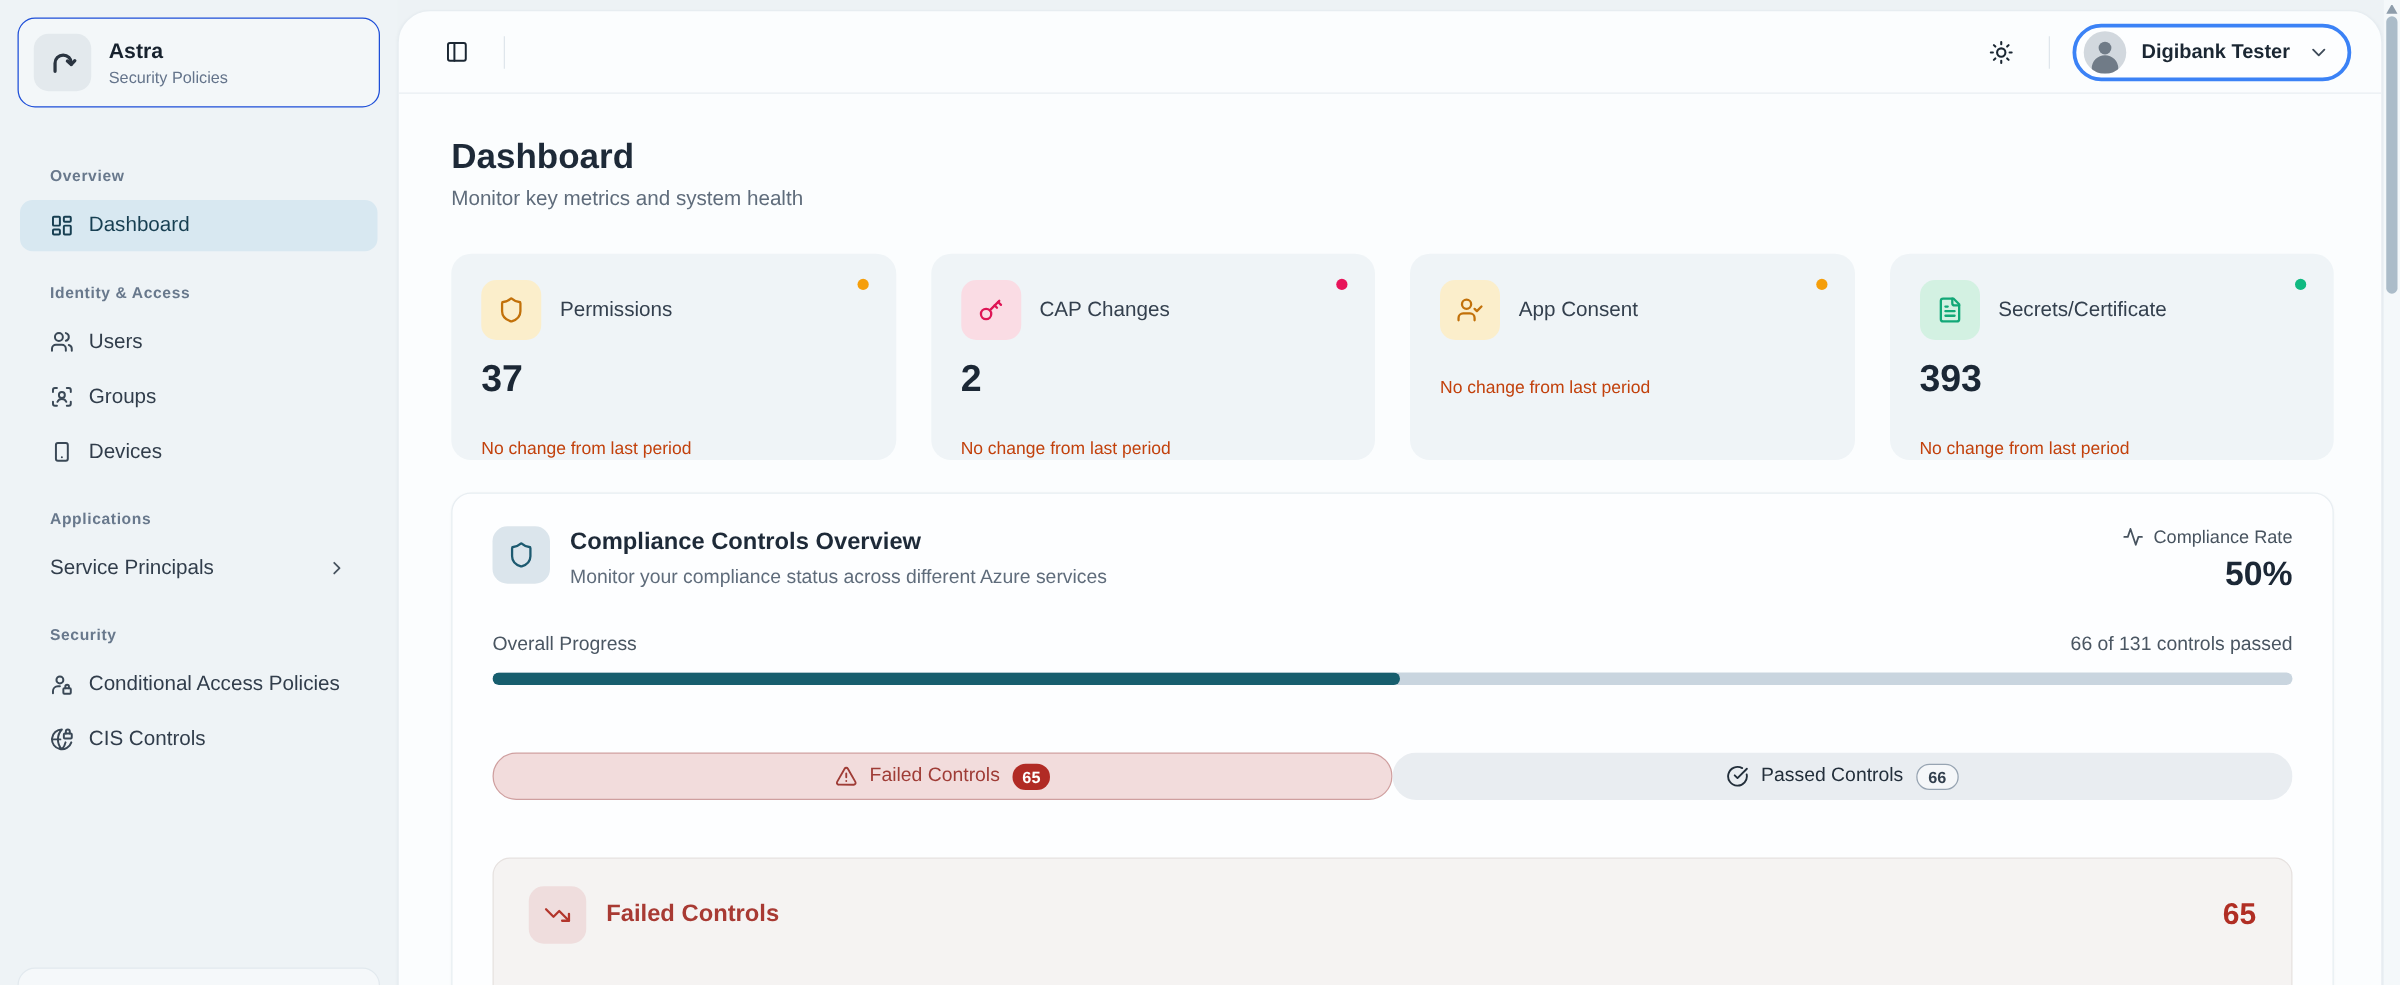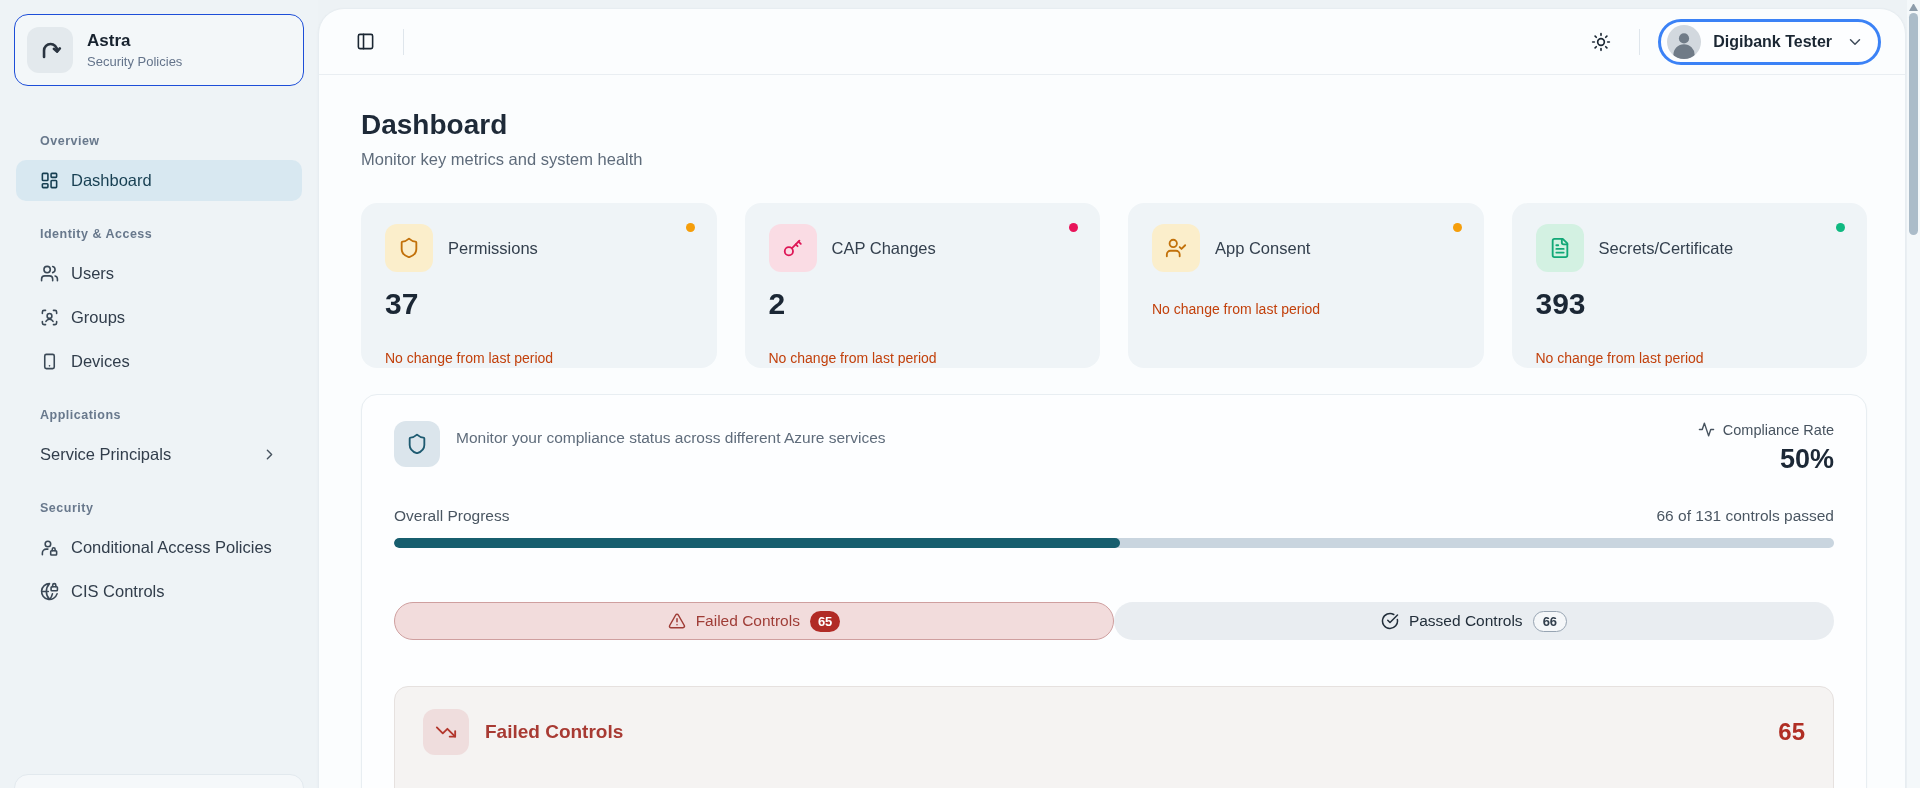--- a/index.html
+++ b/index.html
@@ -356,20 +356,21 @@
 
     <section class="comp-card">
       <div class="comp-head">
         <div class="comp-head-left">
           <span class="comp-ic">
             <svg width="22" height="22" viewBox="0 0 24 24" fill="none" stroke="currentColor" stroke-width="2" stroke-linecap="round" stroke-linejoin="round">
               <path d="M20 13c0 5-3.5 7.5-7.66 8.95a1 1 0 0 1-.67-.01C7.5 20.5 4 18 4 13V6a1 1 0 0 1 1-1c2 0 4.5-1.2 6.24-2.72a1.17 1.17 0 0 1 1.52 0C14.51 3.81 17 5 19 5a1 1 0 0 1 1 1z"></path>
             </svg>
           </span>
           <span>
+            <div class="comp-title">Compliance Controls Overview</div>
             <div class="comp-sub">Monitor your compliance status across different Azure services</div>
           </span>
         </div>
         <div class="rate">
           <div class="rate-top">
             <span>
               <svg width="17" height="17" viewBox="0 0 24 24" fill="none" stroke="currentColor" stroke-width="2" stroke-linecap="round" stroke-linejoin="round">
                 <path d="M22 12h-4l-3 9L9 3l-3 9H2"></path>
               </svg>
             </span>

